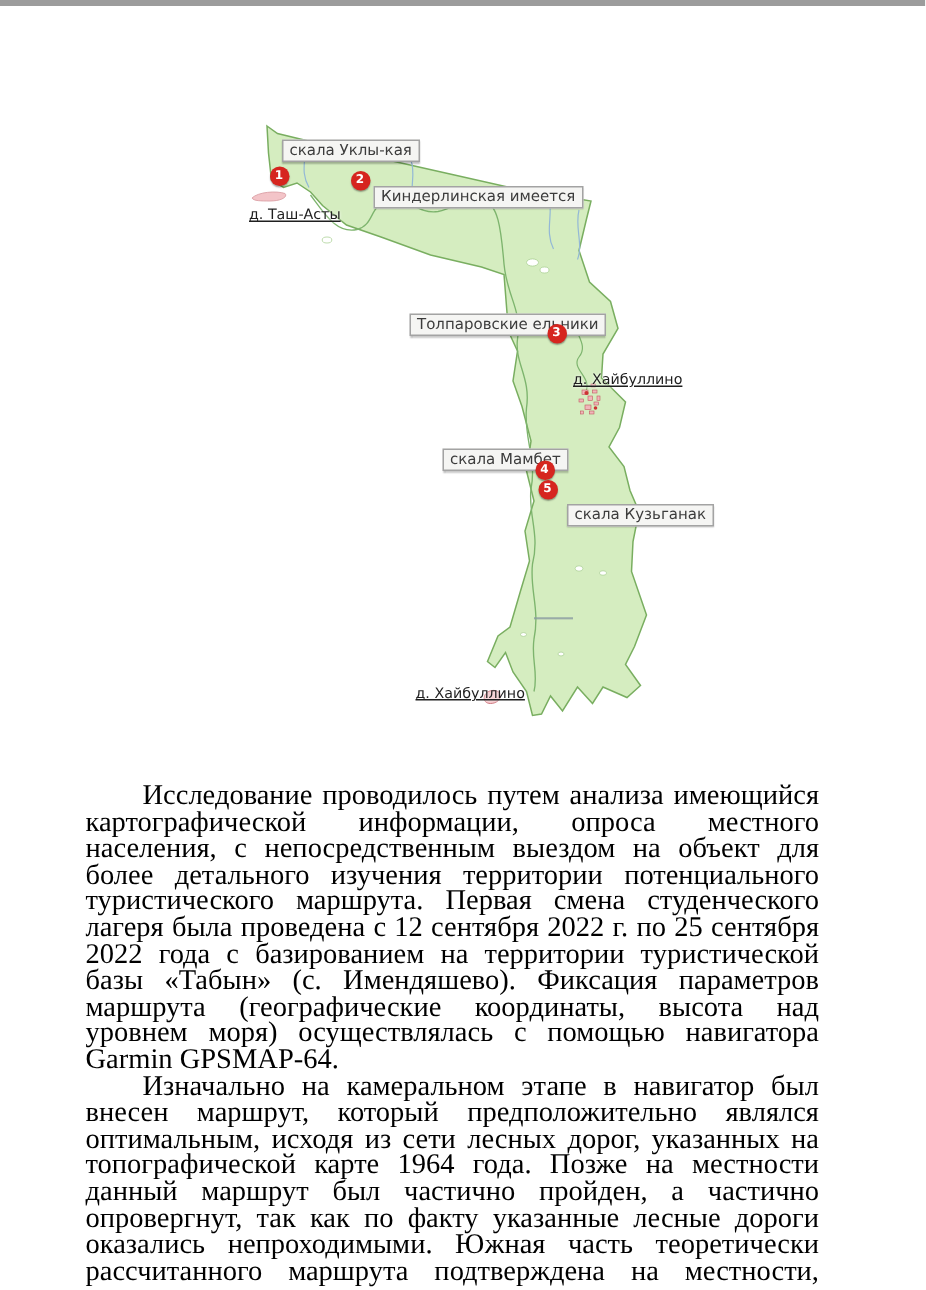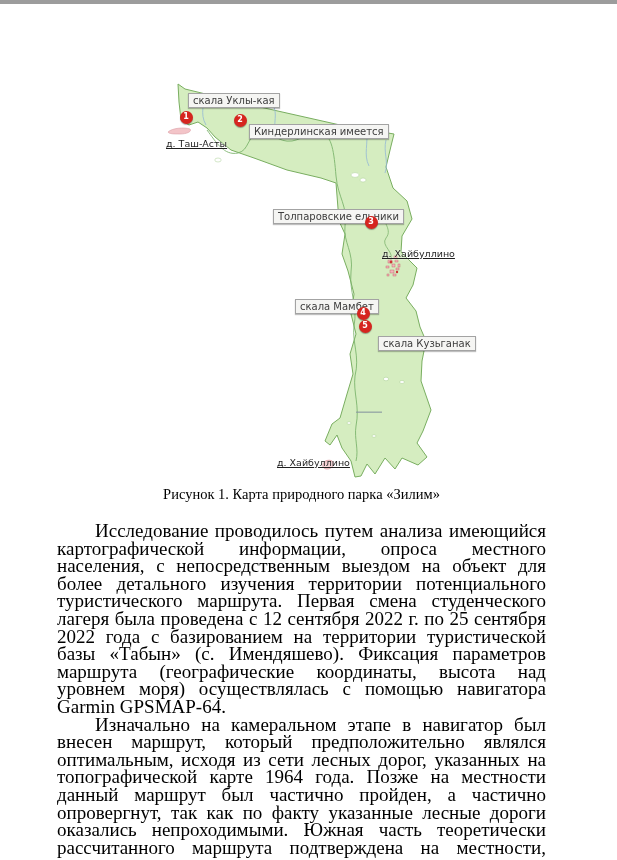--- a/index.html
+++ b/index.html
@@ -115,20 +115,19 @@
     <div class="map-label plain" style="left:232px;top:167px">д. Хайбуллино</div>
     <div class="map-label plain" style="left:127px;top:376px">д. Хайбуллино</div>
 
     <div class="marker" style="left:29.5px;top:30.5px">1</div>
     <div class="marker" style="left:83.5px;top:33.5px">2</div>
     <div class="marker" style="left:214.5px;top:135.5px">3</div>
     <div class="marker" style="left:206.5px;top:226.5px">4</div>
     <div class="marker" style="left:208.5px;top:239.5px">5</div>
   </div>
 
-  <div class="caption">Рисунок 1. Карта природного парка «Зилим»</div>
 
   <div class="body-text">
     <p>Исследование проводилось путем анализа имеющийся картографической информации, опроса местного населения, с непосредственным выездом на объект для более детального изучения территории потенциального туристического маршрута. Первая смена студенческого лагеря была проведена с 12 сентября 2022 г. по 25 сентября 2022 года с базированием на территории туристической базы «Табын» (с. Имендяшево). Фиксация параметров маршрута (географические координаты, высота над уровнем моря) осуществлялась с помощью навигатора Garmin GPSMAP-64.</p>
     <p>Изначально на камеральном этапе в навигатор был внесен маршрут, который предположительно являлся оптимальным, исходя из сети лесных дорог, указанных на топографической карте 1964 года. Позже на местности данный маршрут был частично пройден, а частично опровергнут, так как по факту указанные лесные дороги оказались непроходимыми. Южная часть теоретически рассчитанного маршрута подтверждена на местности, проложена по читающимся на местности лесным тропам к домику на поляне Ялан, на которой имеется озеро – один из немногих источников воды на территории проектируемого маршрута. Данная поляна может стать стоянкой для отдыха.</p>
   </div>
 
 </div>
 
 </body></html>

